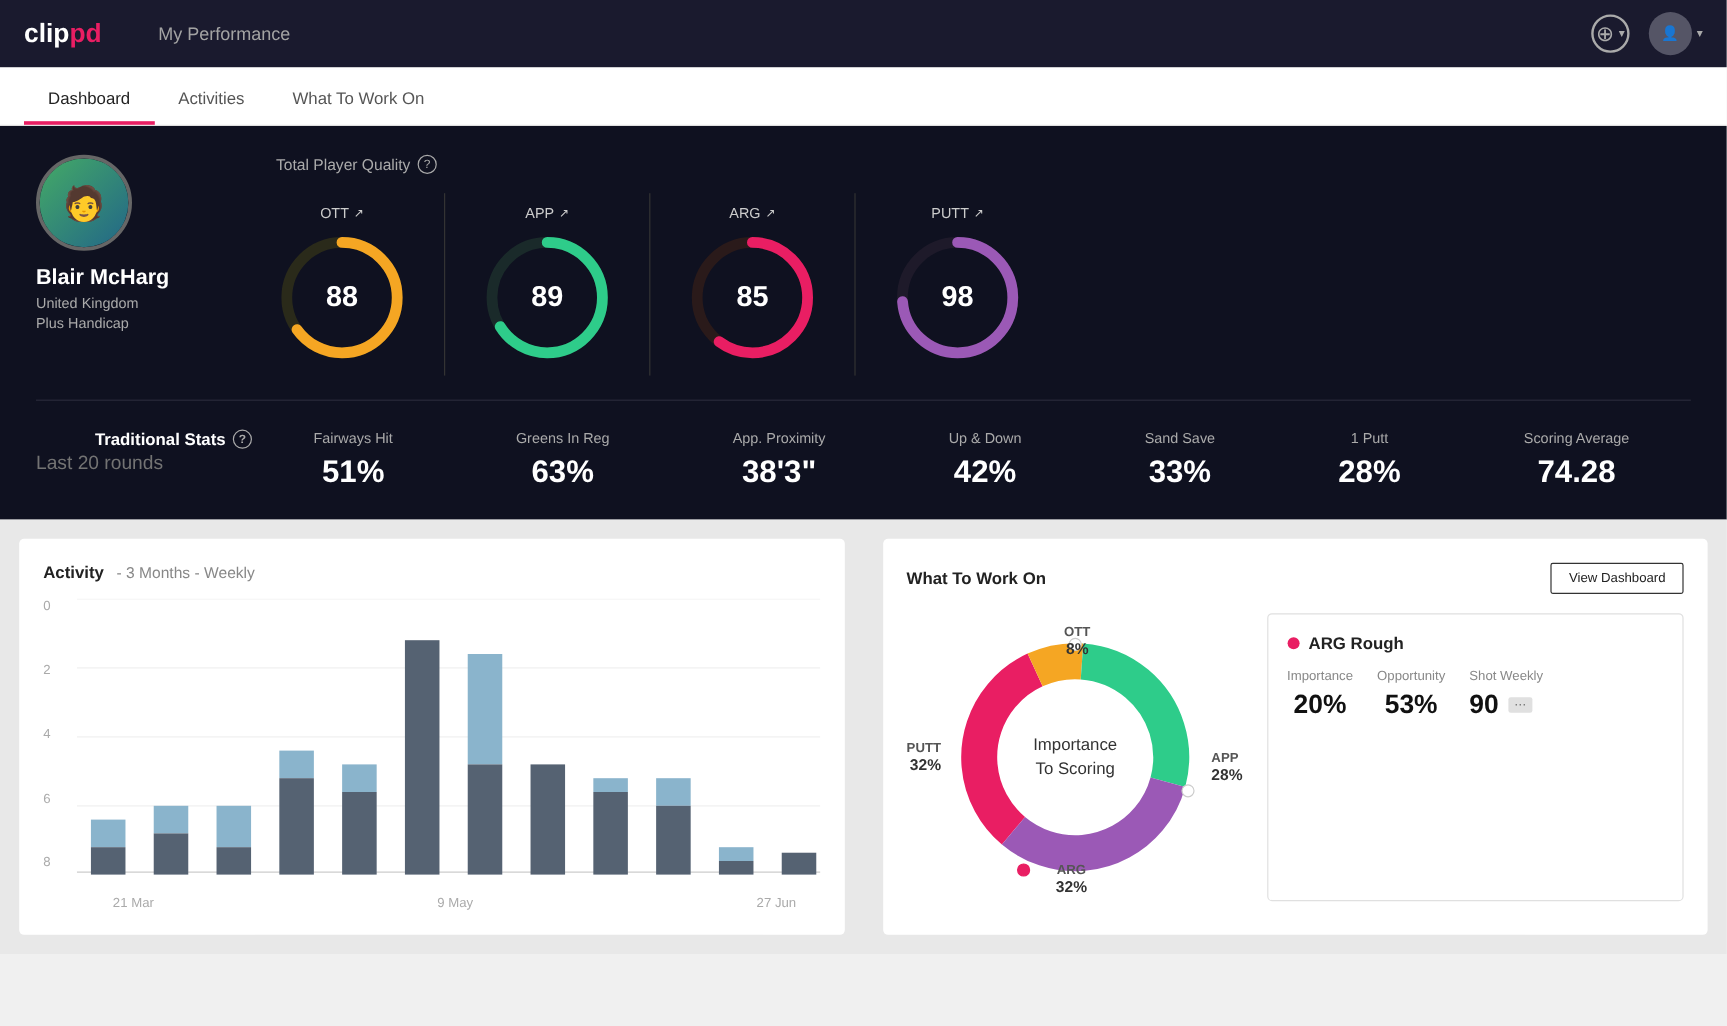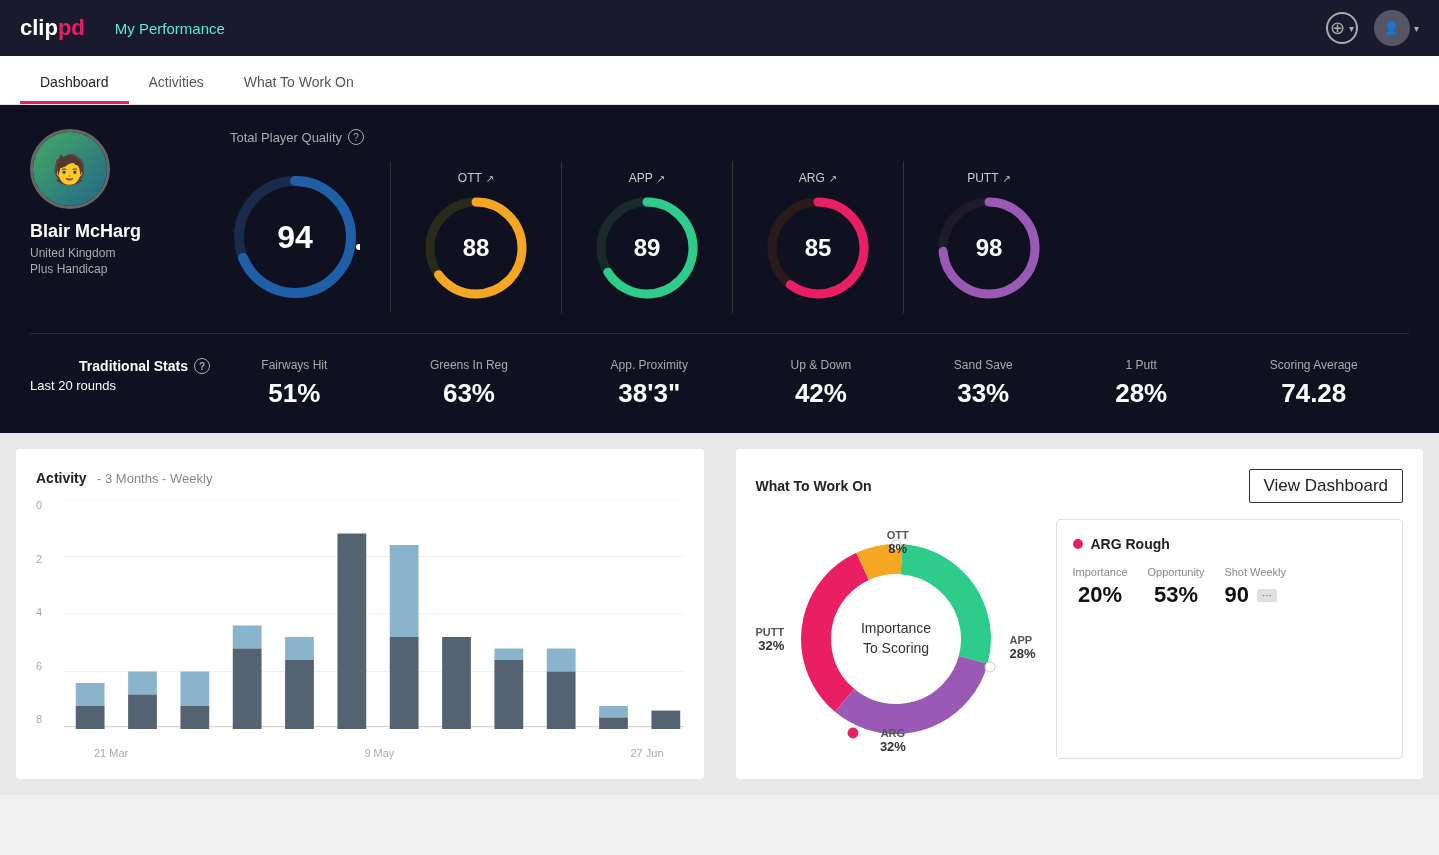--- a/index.html
+++ b/index.html
@@ -19,22 +19,23 @@
       align-items: center;
       margin-right: 30px;
     }
     .logo-text {
       font-size: 22px;
       font-weight: bold;
     }
     .logo-clip { color: #fff; }
     .logo-pd { color: #e91e63; }
     .header-title {
-      color: #5eead4;
+      color: #a3a3a3;
       font-size: 15px;
+      margin-left: 17px;
     }
     .header-actions {
       margin-left: auto;
       display: flex;
       align-items: center;
       gap: 16px;
     }
     .add-btn {
       width: 32px; height: 32px;
       border-radius: 50%;
@@ -196,21 +197,21 @@
       min-width: 180px;
     }
     .stats-title {
       font-size: 14px;
       font-weight: bold;
       color: #fff;
       display: flex; align-items: center; gap: 6px;
       margin-bottom: 4px;
       justify-content: flex-end;
     }
-    .stats-subtitle { font-size: 13px; color: #ffffff; }
+    .stats-subtitle { font-size: 16px; color: #737373; }
     .stats-items {
       display: flex;
       flex: 1;
       justify-content: space-around;
     }
     .stat-item { text-align: center; }
     .stat-label { font-size: 12px; color: #aaa; margin-bottom: 6px; }
     .stat-value { font-size: 26px; font-weight: bold; color: #fff; }
 
     
@@ -338,21 +339,21 @@
       color: #666;
       padding: 1px 5px;
       border-radius: 2px;
       margin-left: 4px;
     }
 
     .view-dashboard-btn {
       border: 1px solid #333;
       background: #fff;
       padding: 6px 14px;
-      font-size: 17px;
+      font-size: 11px;
       cursor: pointer;
       border-radius: 2px;
       color: #222;
       white-space: nowrap;
     }
 
     svg circle { transition: none; }
   </style>
 </head>
 <body>
@@ -394,30 +395,20 @@
       <div class="player-handicap">Plus Handicap</div>
     </div>
 
     <div class="scores-section">
       <div class="total-quality-label">
         <span>Total Player Quality</span>
         <span class="info-icon">?</span>
       </div>
       <div class="score-circles">
 
-        <div class="gauge-wrap">
-          <div class="gauge-container large">
-            <svg width="130" height="130">
-              <circle cx="65" cy="65" r="56" fill="none" stroke="#1a2a4a" stroke-width="10"></circle>
-              <circle cx="65" cy="65" r="56" fill="none" stroke="#1e5fa8" stroke-width="10" stroke-dasharray="330 352" stroke-dashoffset="88" stroke-linecap="round" transform="rotate(-90 65 65)"></circle>
-              <circle cx="65" cy="65" r="3" fill="#fff" transform="translate(-1,-55) translate(65,65)"></circle>
-            </svg>
-            <div class="gauge-value">94</div>
-          </div>
-        </div>
 
         <div class="gauge-wrap">
           <div class="gauge-label">
             <span>OTT</span>
             <span class="gauge-arrow">↗</span>
           </div>
           <div class="gauge-container">
             <svg width="110" height="110">
               <circle cx="55" cy="55" r="46" fill="none" stroke="#2a2a1a" stroke-width="9"></circle>
               <circle cx="55" cy="55" r="46" fill="none" stroke="#f5a623" stroke-width="9" stroke-dasharray="260 289" stroke-dashoffset="72" stroke-linecap="round" transform="rotate(-90 55 55)"></circle>

